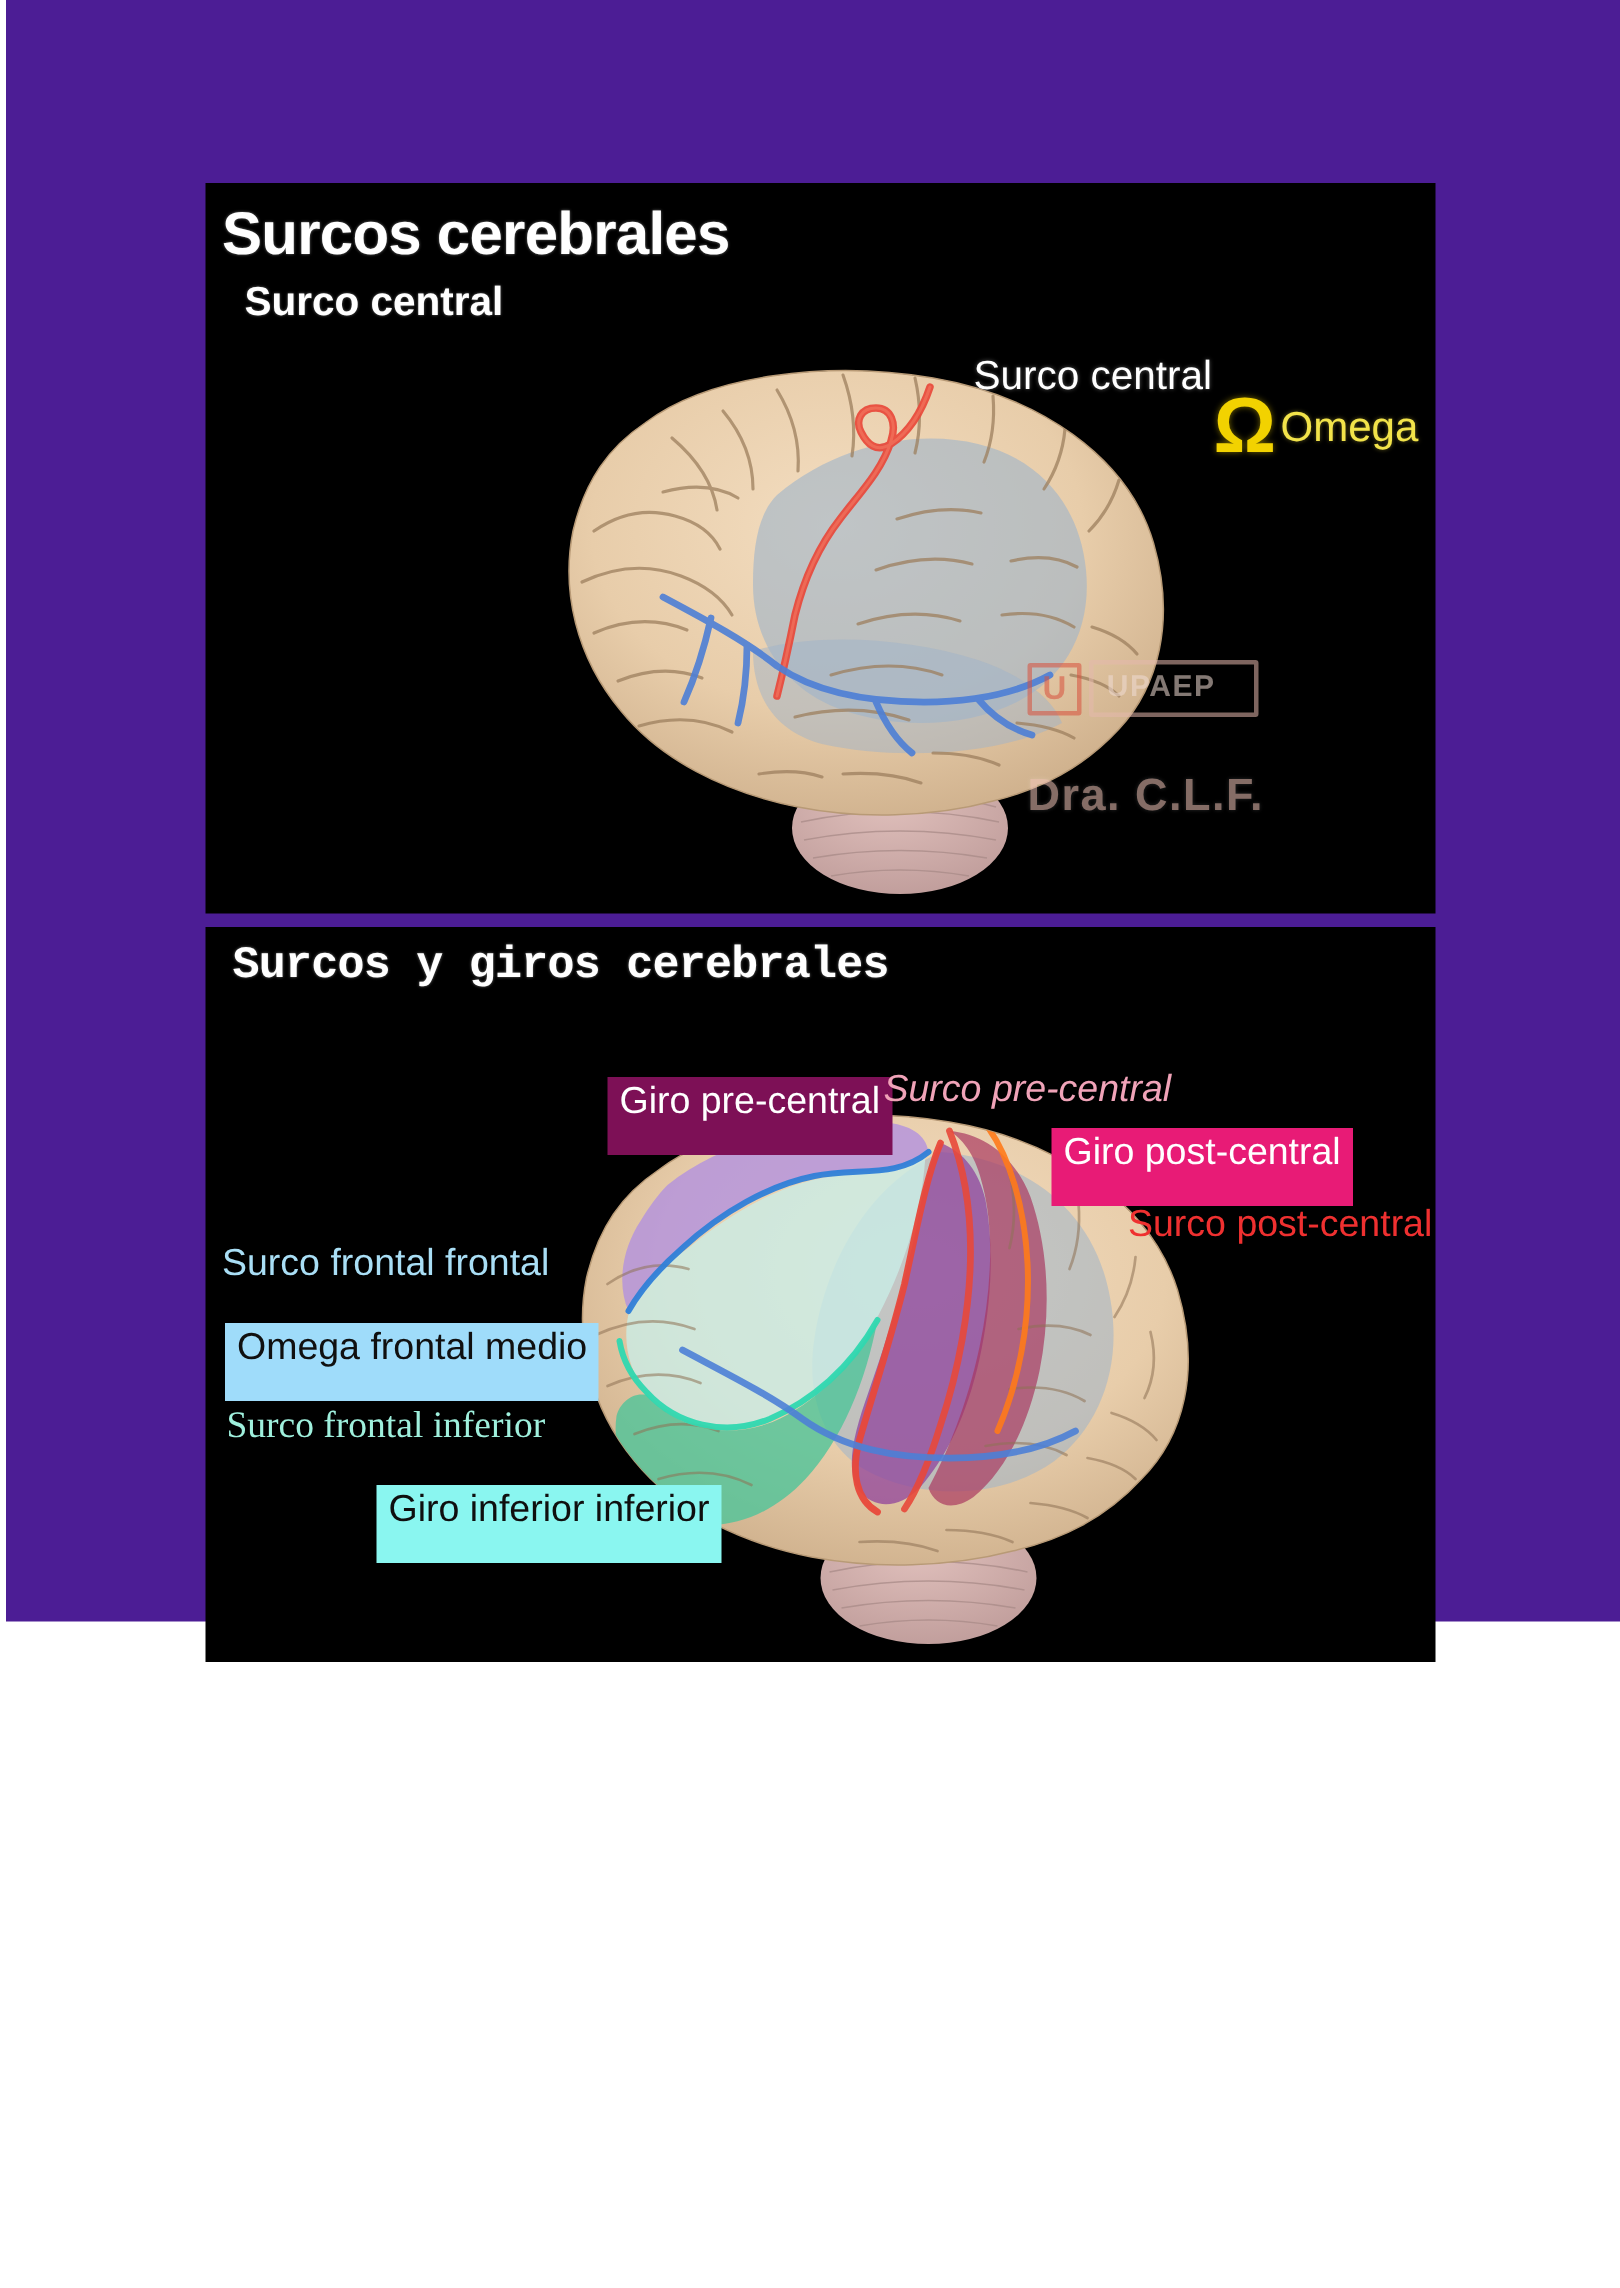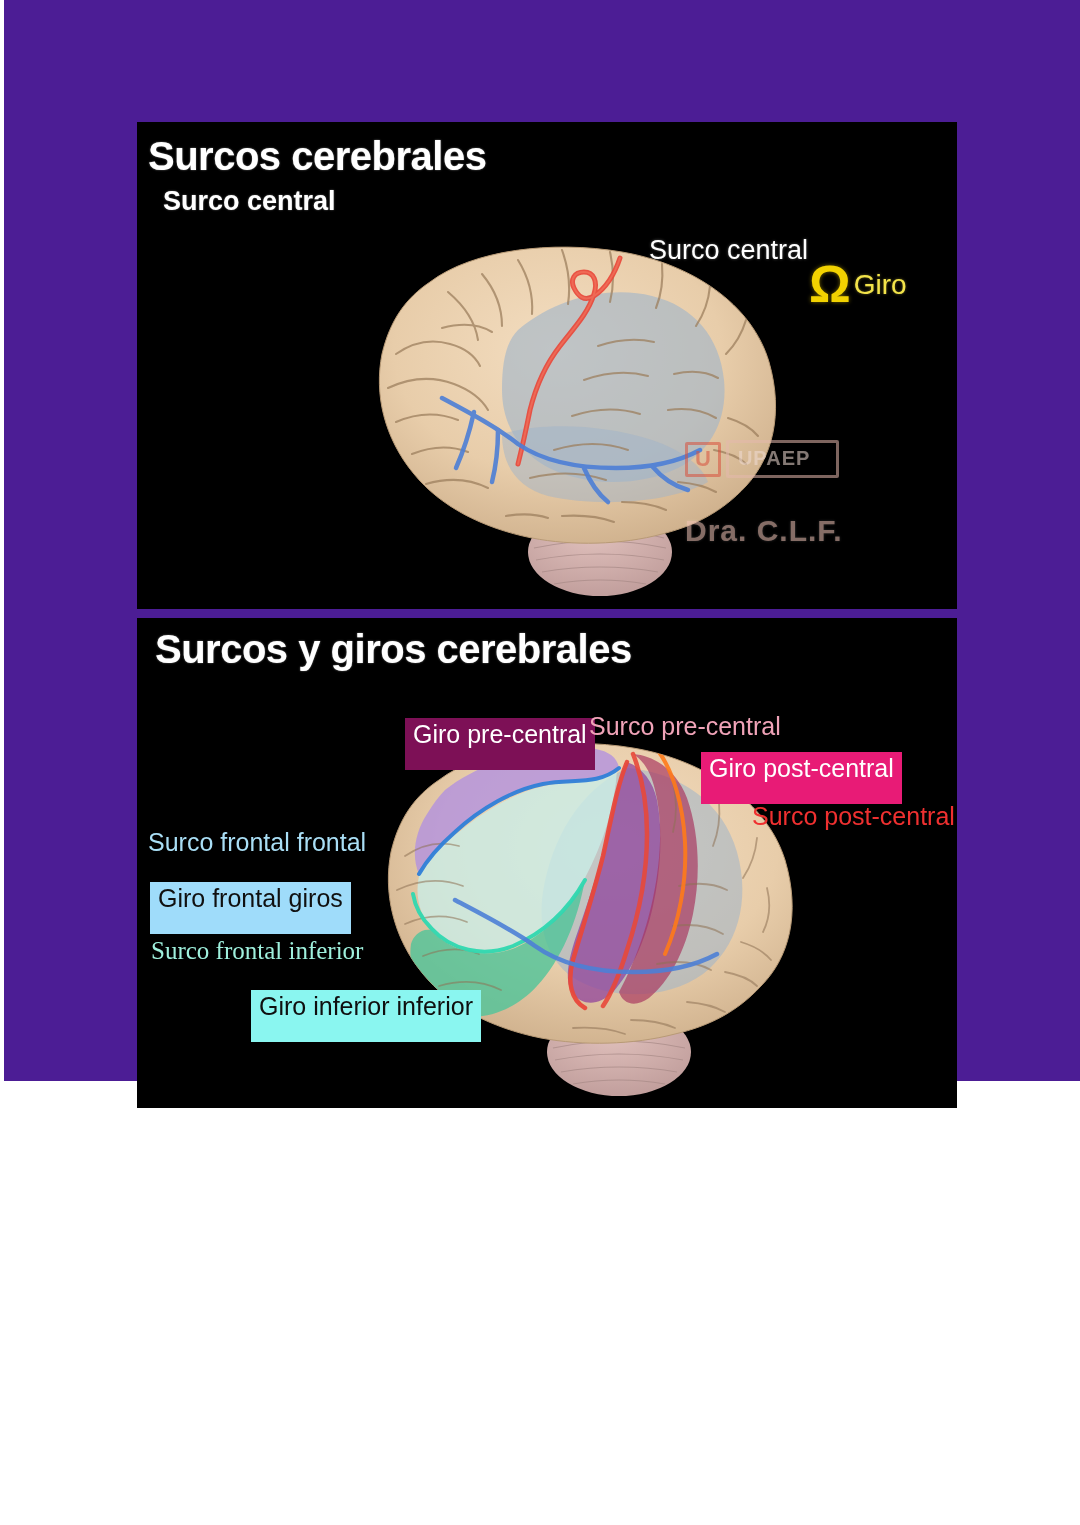--- a/index.html
+++ b/index.html
@@ -63,21 +63,22 @@
     top: 64px;
     font-size: 27px;
     font-weight: bold;
     color: #ffffff;
     white-space: nowrap;
     text-shadow: 0 0 2px rgba(255,255,255,0.4);
   }
   #title-2 {
     left: 18px;
     top: 9px;
-    font-size: 40px;
+    font-size: 30px;
+    font-family: Liberation Mono, monospace;
   }
 
   
   .brain-wrap {
     position: absolute;
     pointer-events: none;
   }
   #brain-1 {
     left: 185px;
     top: 112px;
@@ -176,20 +177,21 @@
 
   
   #lbl-giro-pre-central {
     left: 268px; top: 100px;
     background: #7d1056;
     color: #ffffff;
   }
   #lbl-surco-pre-central {
     left: 452px; top: 94px;
     color: #f0a3b8;
+    font-style: italic;
   }
   #lbl-giro-post-central {
     left: 564px; top: 134px;
     background: #e81b76;
     color: #ffffff;
   }
   #lbl-surco-post-central {
     left: 615px; top: 184px;
     color: #ef3030;
   }
@@ -340,21 +342,21 @@
         <span class="wm-u">U</span>
         <span class="wm-name">UPAEP</span>
       </div>
       <div class="wm-dra">Dra. C.L.F.</div>
     </div>
 
     <div class="annot plain" id="lbl-surco-central-1">Surco central</div>
 
     <div id="omega-group">
       <span id="omega-symbol">Ω</span>
-      <span id="omega-text">Giro</span>
+      <span id="omega-text">Omega</span>
     </div>
   </div>
 
   <div class="panel" id="panel-2">
 
     <div class="panel-title" id="title-2">Surcos y giros cerebrales</div>
 
     <div class="brain-wrap" id="brain-2">
       <svg viewBox="0 0 500 375" xmlns="http://www.w3.org/2000/svg">
         <defs>
@@ -469,20 +471,20 @@
 
     <div class="annot plain" id="lbl-surco-pre-central">Surco pre-central</div>
 
     <div class="annot boxed" id="lbl-giro-post-central">Giro post-central</div>
 
     <div class="annot plain" id="lbl-surco-post-central">Surco post-central</div>
 
 
     <div class="annot plain" id="lbl-surco-frontal-superior">Surco frontal frontal</div>
 
-    <div class="annot boxed" id="lbl-giro-frontal-medio">Giro frontal giros</div>
+    <div class="annot boxed" id="lbl-giro-frontal-medio">Omega frontal medio</div>
 
     <div class="annot plain" id="lbl-surco-frontal-inferior">Surco frontal inferior</div>
 
     <div class="annot boxed" id="lbl-giro-frontal-inferior">Giro inferior inferior</div>
   </div>
 
 </div>
 
 </body></html>

